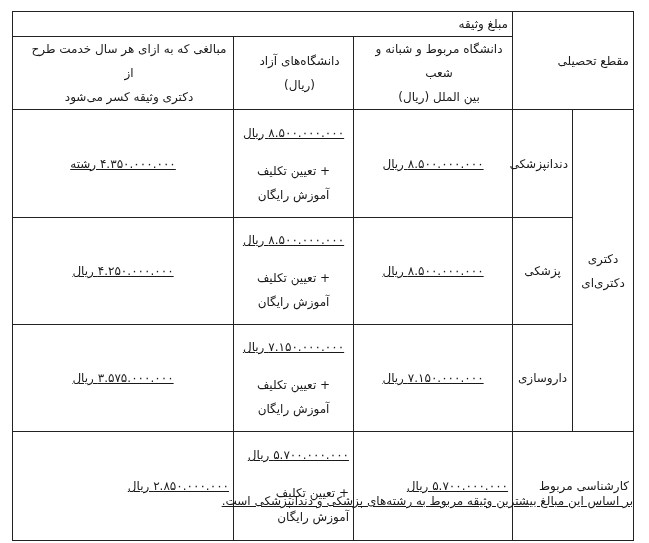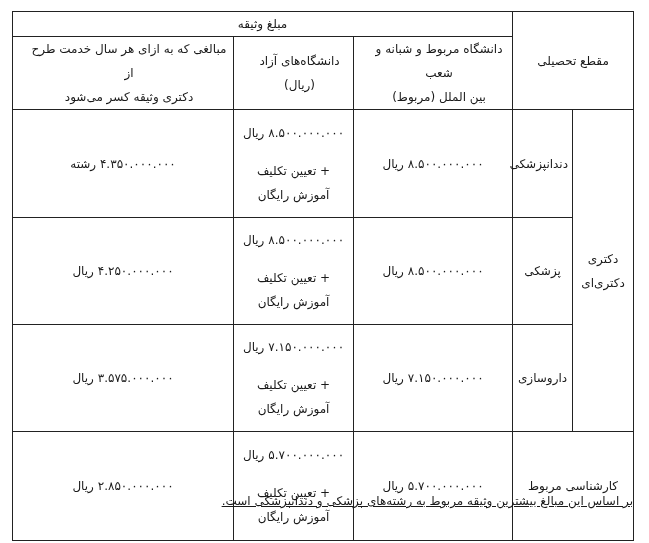--- a/index.html
+++ b/index.html
@@ -26,28 +26,28 @@
     direction: rtl;
   }
   .tbl td {
     border: 1px solid #222222;
     text-align: center;
     vertical-align: middle;
     padding: 0 4px;
     line-height: 24px;
     font-size: 12px;
   }
-  .h1 td { height: 22px; }
+  .h1 td { height: 22px; text-align: right; }
   .h2 td { height: 46px; padding-left: 16px; }
   .r1 td { height: 107px; }
   .r2 td { height: 106px; }
   .r3 td { height: 106px; }
-  .r4 td { height: 108px; }
+  .r4 td { height: 108px; text-align: right; }
   .gov-cell .gap { height: 14px; }
-  .num { direction: rtl; unicode-bidi: embed; }
+  .num { direction: rtl; unicode-bidi: embed; text-decoration: underline; }
   .footnote {
     position: absolute;
     right: 16px;
     top: 492px;
     direction: rtl;
     text-align: left;
     font-size: 12px;
     line-height: 18px;
     text-decoration: underline;
   }
@@ -70,21 +70,21 @@
       <span>مقطع تحصیلی</span>
     </td>
     <td colspan="3">
       <span>مبلغ وثیقه</span>
     </td>
   </tr>
 
   <tr class="h2">
     <td>
       <div>دانشگاه مربوط و شبانه و شعب</div>
-      <div>بین الملل (مربوط)</div>
+      <div>بین الملل (ریال)</div>
     </td>
     <td>
       <div>دانشگاه‌های آزاد</div>
       <div>(ریال)</div>
     </td>
     <td>
       <div>مبالغی که به ازای هر سال خدمت طرح از</div>
       <div>دکتری وثیقه کسر می‌شود</div>
     </td>
   </tr>

